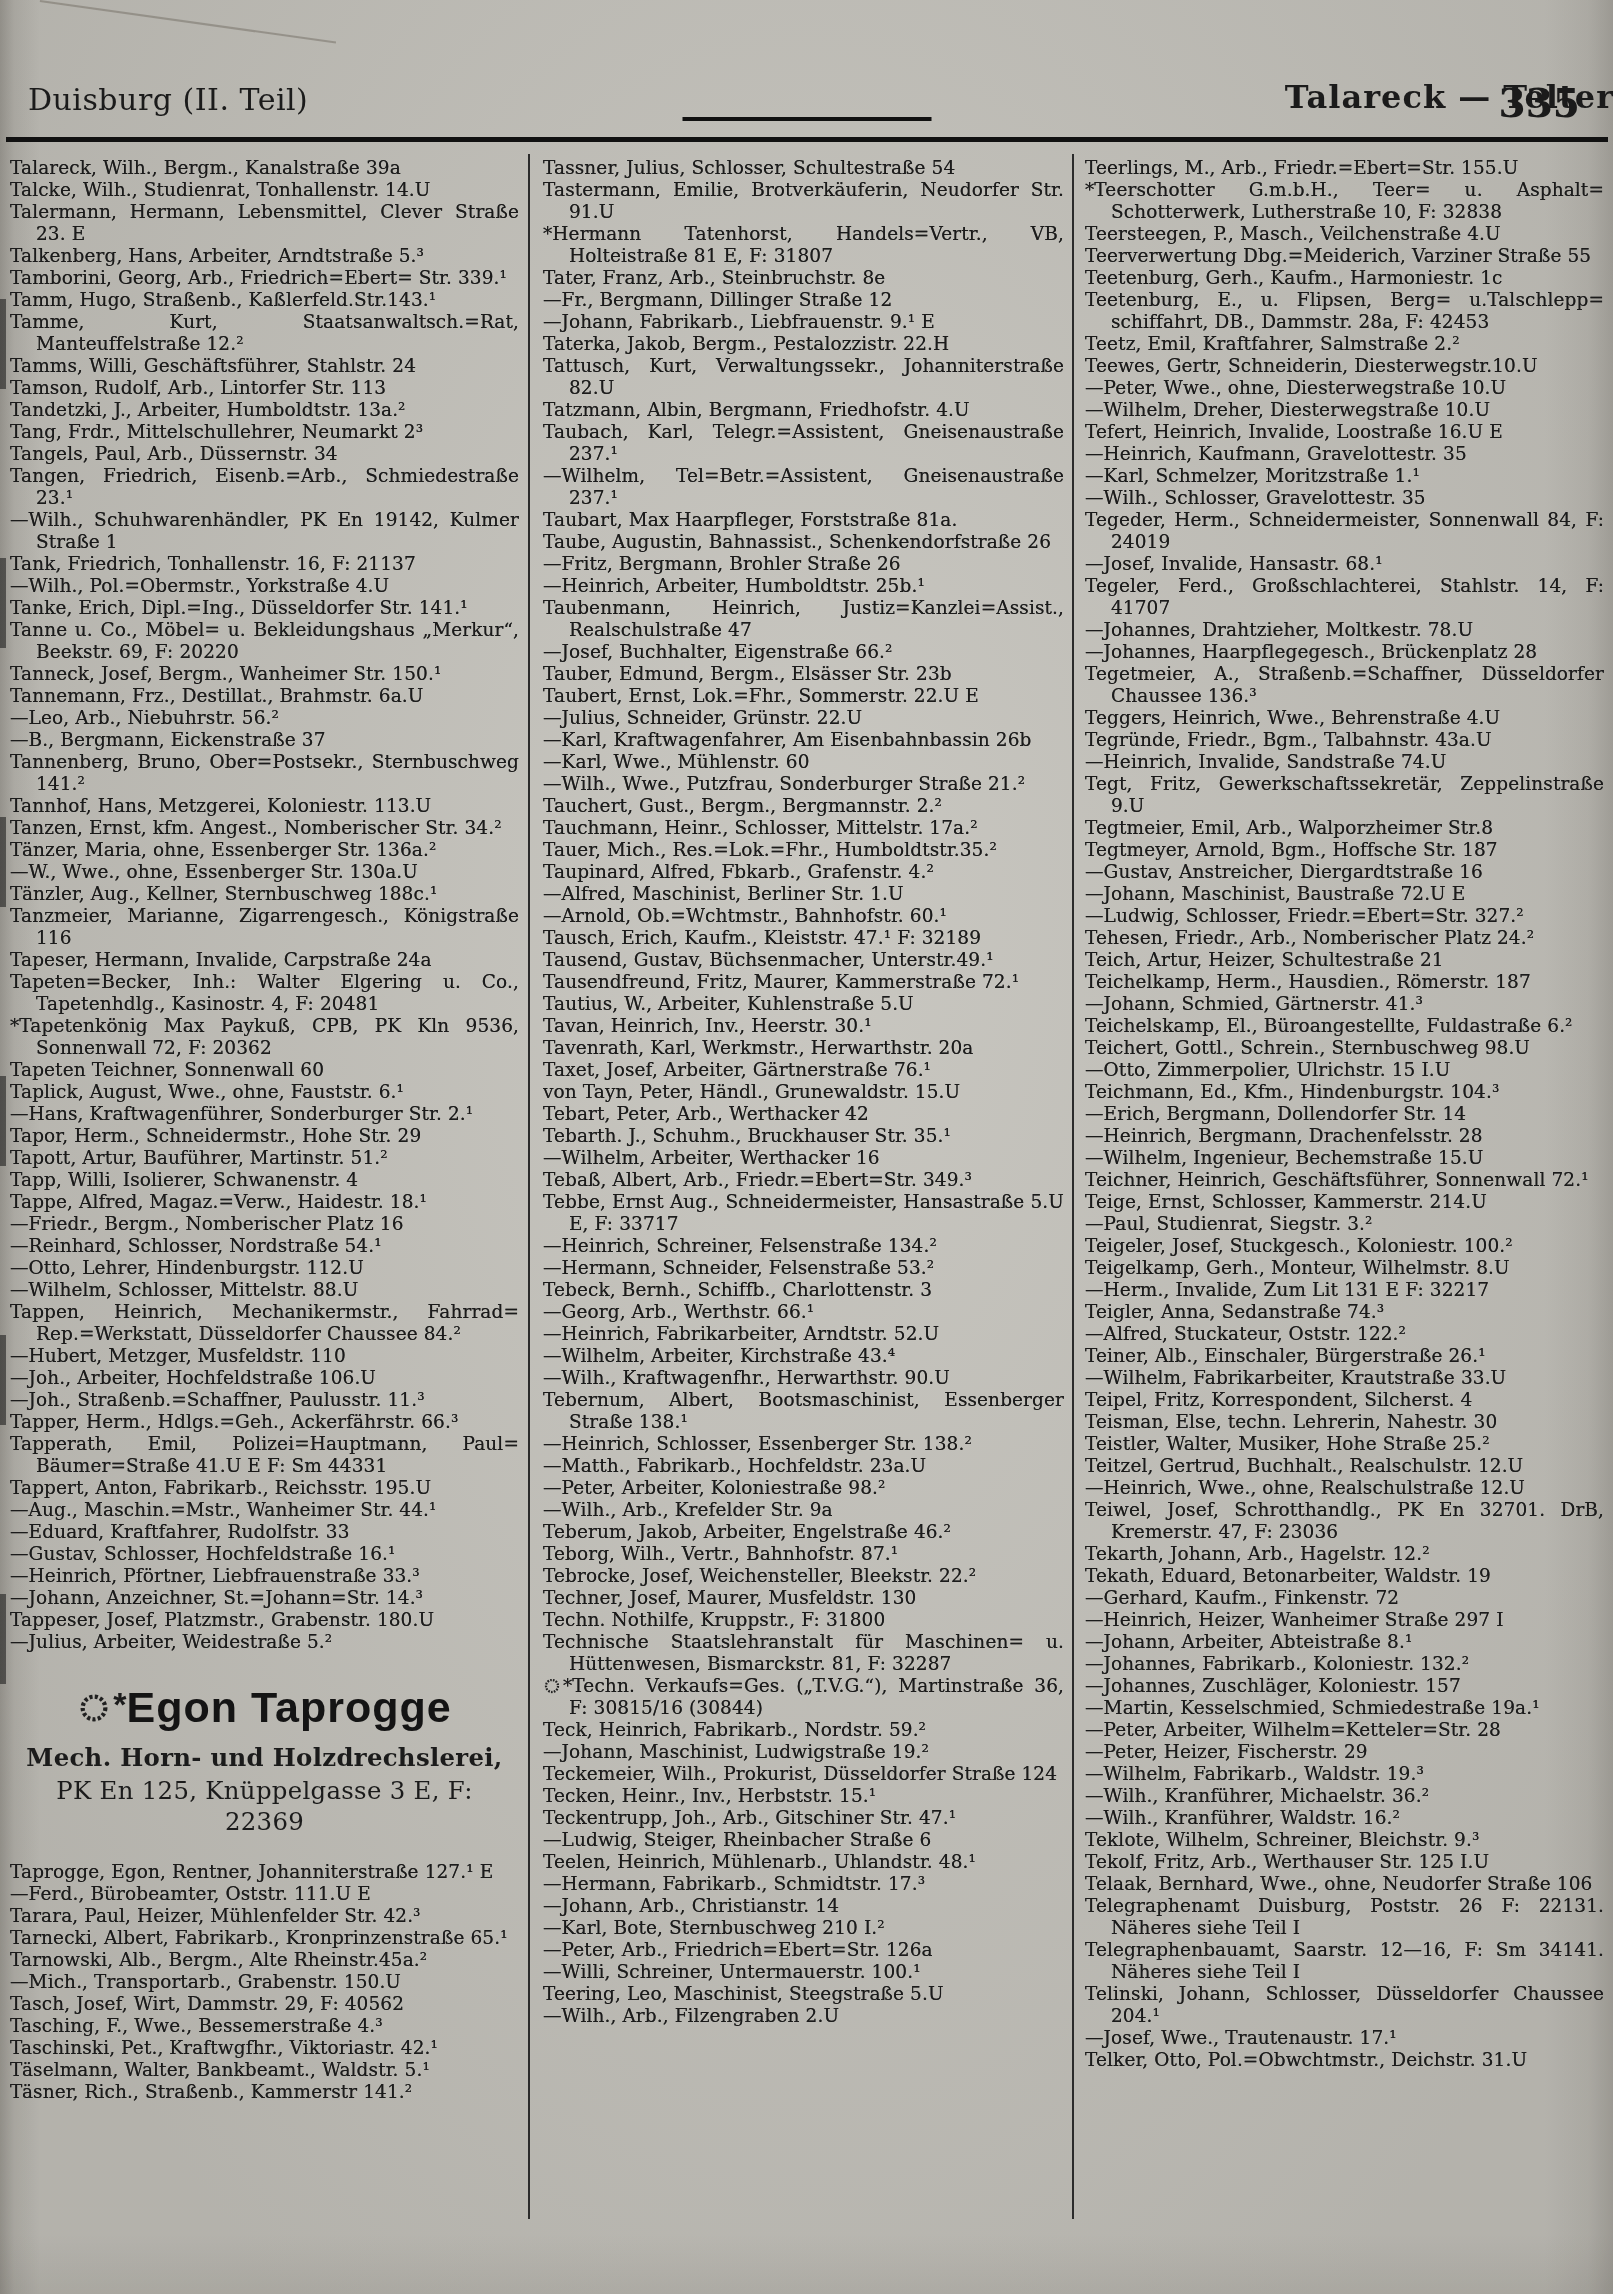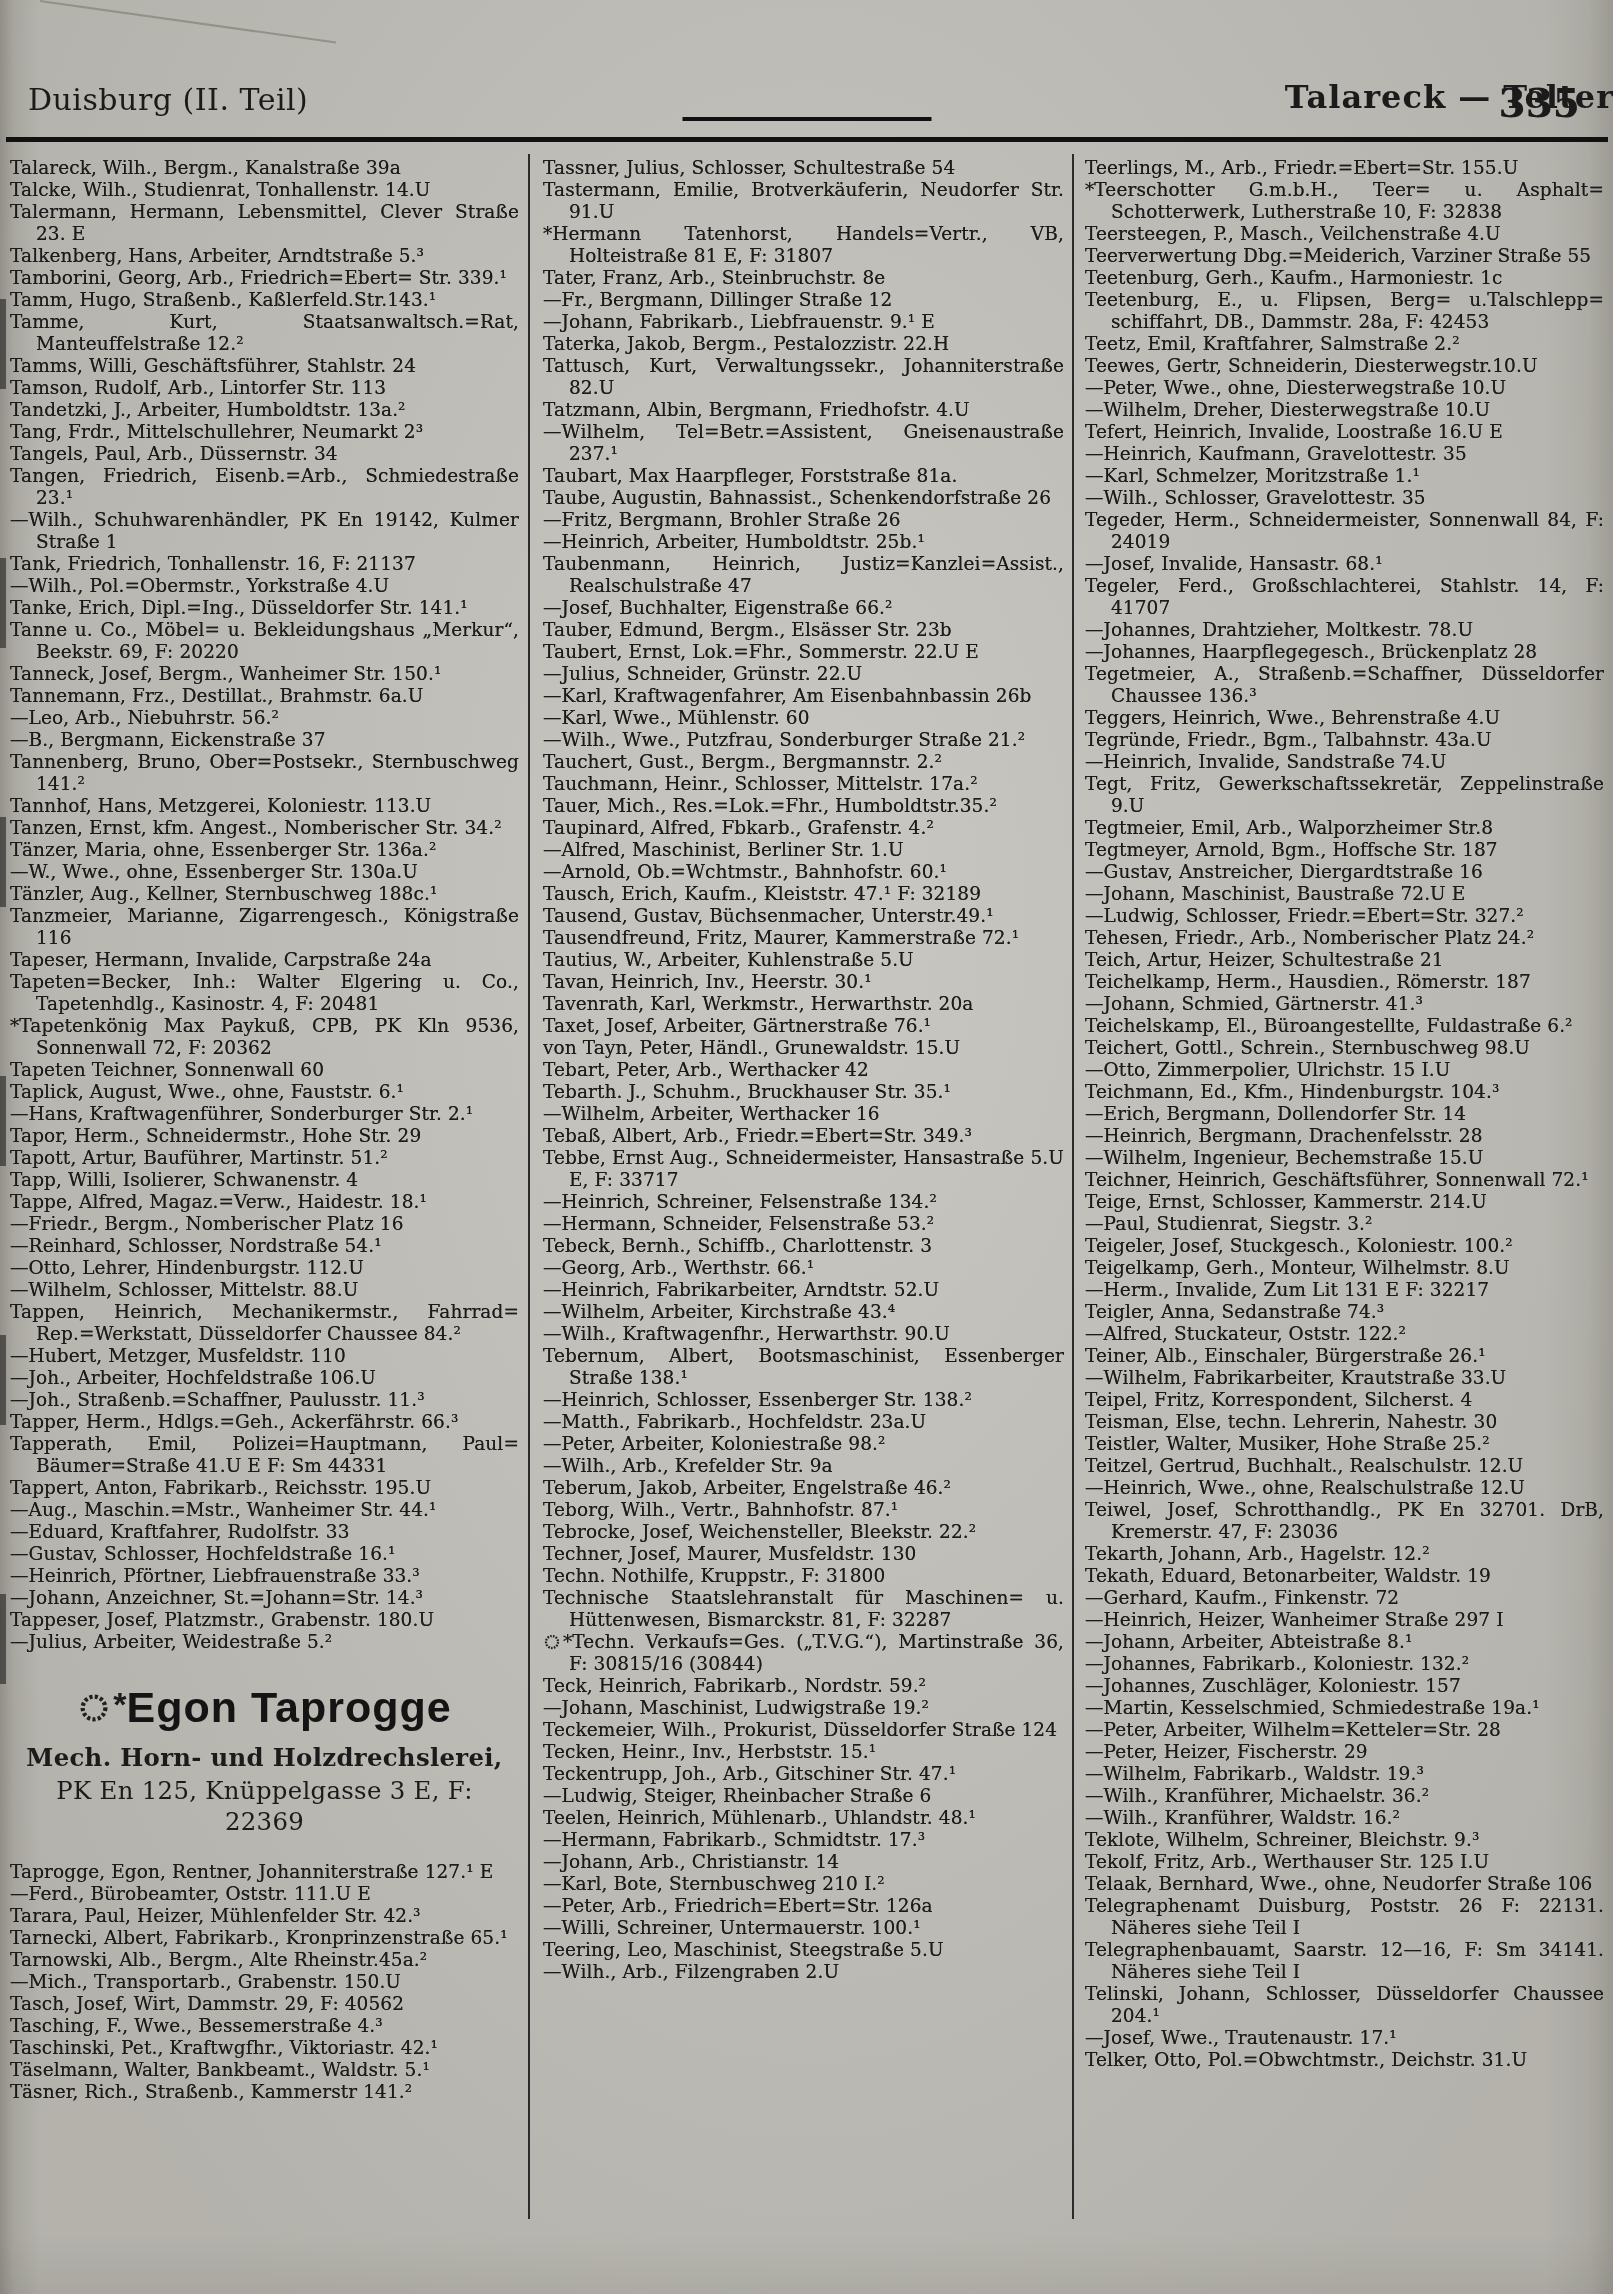--- a/index.html
+++ b/index.html
@@ -140,20 +140,21 @@
   <div class="col col2" id="col-1">
       <div class="entry">Tassner, Julius, Schlosser, Schultestraße 54</div>
       <div class="entry">Tastermann, Emilie, Brotverkäuferin, Neudorfer Str. 91.U</div>
       <div class="entry">*Hermann Tatenhorst, Handels=Vertr., VB, Holteistraße 81 E, F: 31807</div>
       <div class="entry">Tater, Franz, Arb., Steinbruchstr. 8e</div>
       <div class="entry">—Fr., Bergmann, Dillinger Straße 12</div>
       <div class="entry">—Johann, Fabrikarb., Liebfrauenstr. 9.¹ E</div>
       <div class="entry">Taterka, Jakob, Bergm., Pestalozzistr. 22.H</div>
       <div class="entry">Tattusch, Kurt, Verwaltungssekr., Johanniterstraße 82.U</div>
       <div class="entry">Tatzmann, Albin, Bergmann, Friedhofstr. 4.U</div>
+      <div class="entry">Taubach, Karl, Telegr.=Assistent, Gneisenaustraße 237.¹</div>
       <div class="entry">—Wilhelm, Tel=Betr.=Assistent, Gneisenaustraße 237.¹</div>
       <div class="entry sp">Taubart, Max Haarpfleger, Forststraße 81a.</div>
       <div class="entry">Taube, Augustin, Bahnassist., Schenkendorfstraße 26</div>
       <div class="entry">—Fritz, Bergmann, Brohler Straße 26</div>
       <div class="entry">—Heinrich, Arbeiter, Humboldtstr. 25b.¹</div>
       <div class="entry">Taubenmann, Heinrich, Justiz=Kanzlei=Assist., Realschulstraße 47</div>
       <div class="entry">—Josef, Buchhalter, Eigenstraße 66.²</div>
       <div class="entry">Tauber, Edmund, Bergm., Elsässer Str. 23b</div>
       <div class="entry">Taubert, Ernst, Lok.=Fhr., Sommerstr. 22.U E</div>
       <div class="entry">—Julius, Schneider, Grünstr. 22.U</div>

